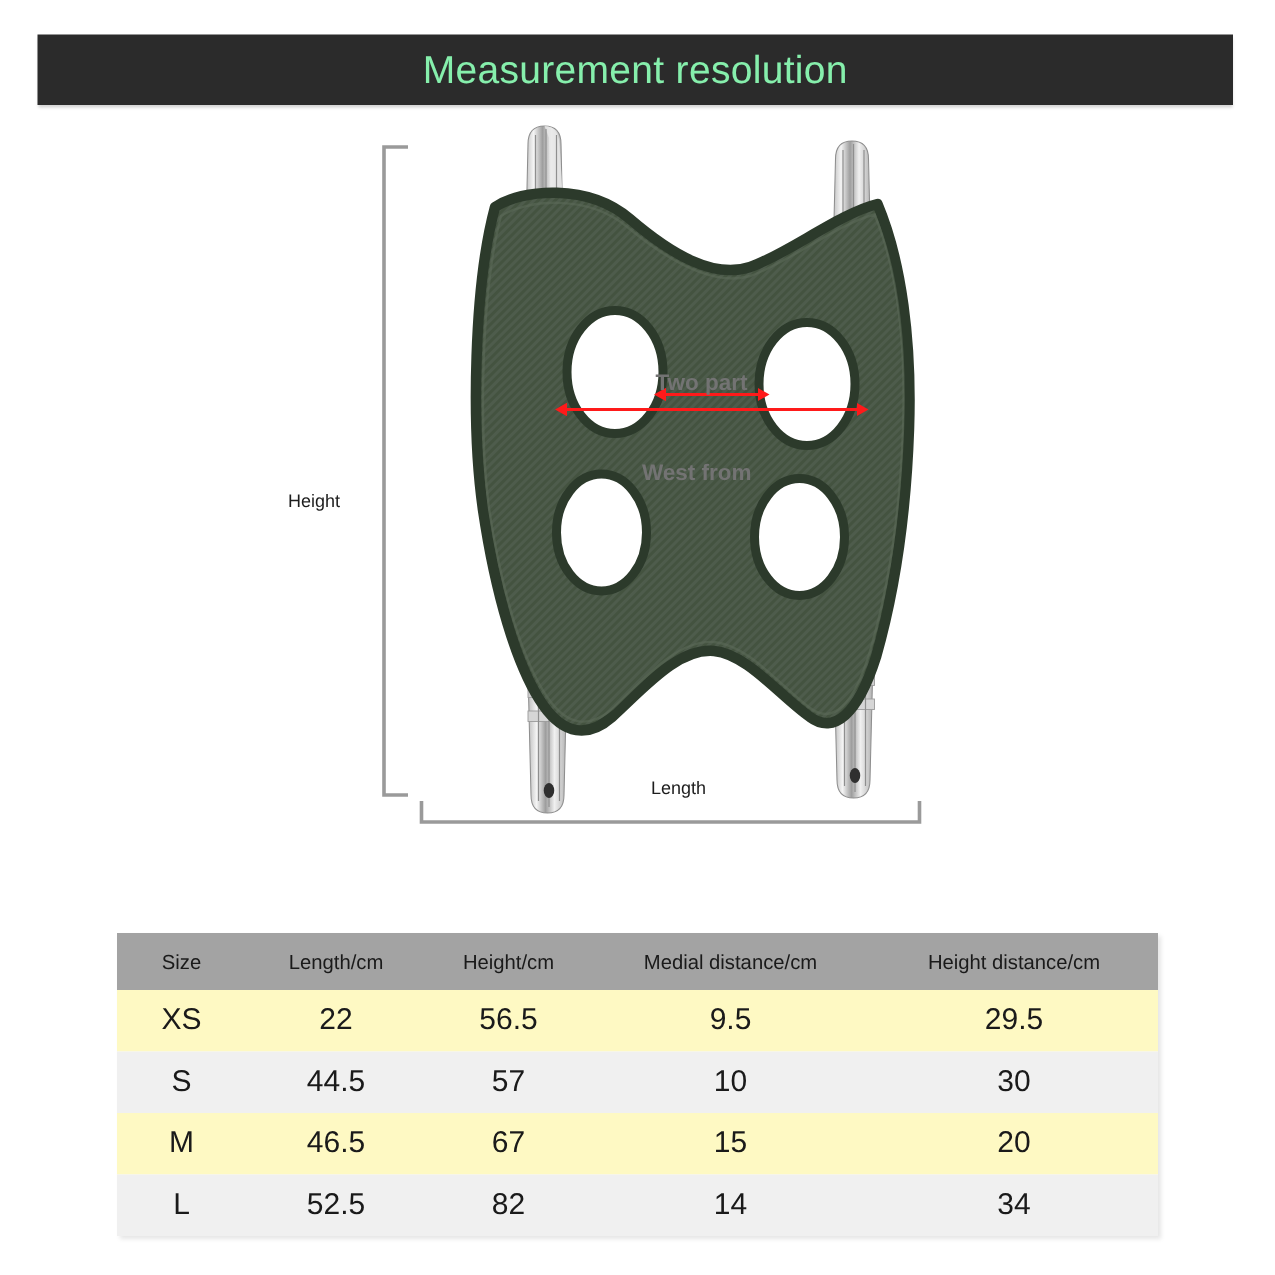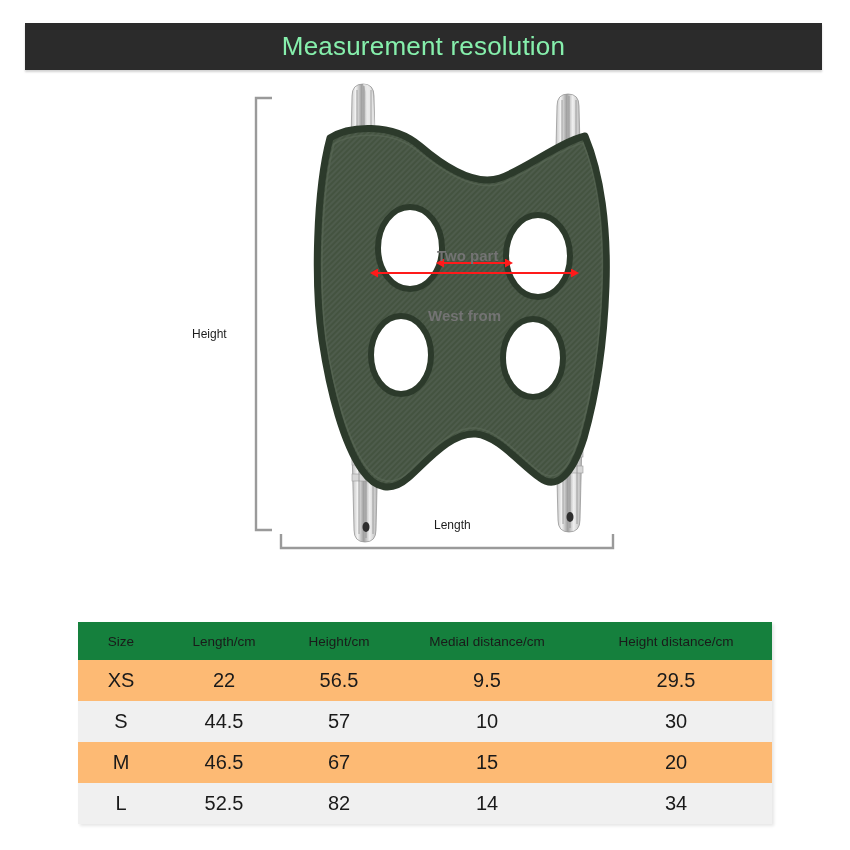--- a/index.html
+++ b/index.html
@@ -97,33 +97,33 @@
     table-layout: fixed;
   }
   table.size-table th,
   table.size-table td {
     text-align: center;
     font-family: "Liberation Sans", sans-serif;
     color: #1a1a1a;
     padding: 0;
   }
   table.size-table thead th {
-    background: #15803d;
+    background: #a3a3a3;
     font-size: 13.5px;
     font-weight: 400;
     height: 38px;
     vertical-align: middle;
   }
   table.size-table tbody td {
     font-size: 20px;
     font-weight: 400;
     height: 41px;
     vertical-align: middle;
   }
-  table.size-table tbody tr.row-odd td { background: #fdba74; }
+  table.size-table tbody tr.row-odd td { background: #fef9c3; }
   table.size-table tbody tr.row-even td { background: #f0f0f0; }
 
   .col-size  { width: 86px; }
   .col-len   { width: 120px; }
   .col-hei   { width: 110px; }
   .col-med   { width: 186px; }
   .col-out   { width: 192px; }
 </style>
 </head>
 <body>

